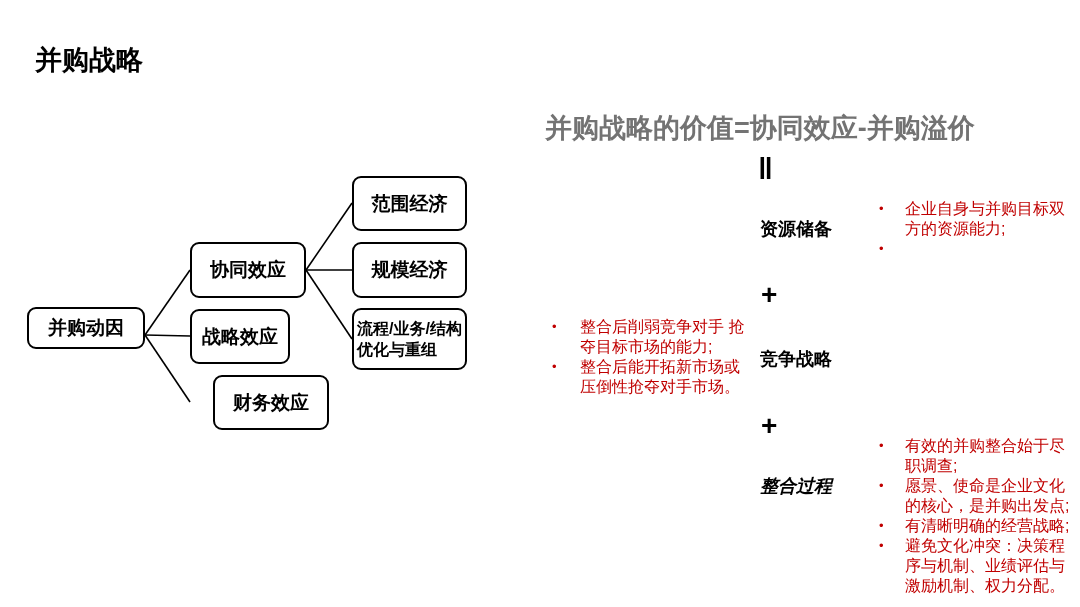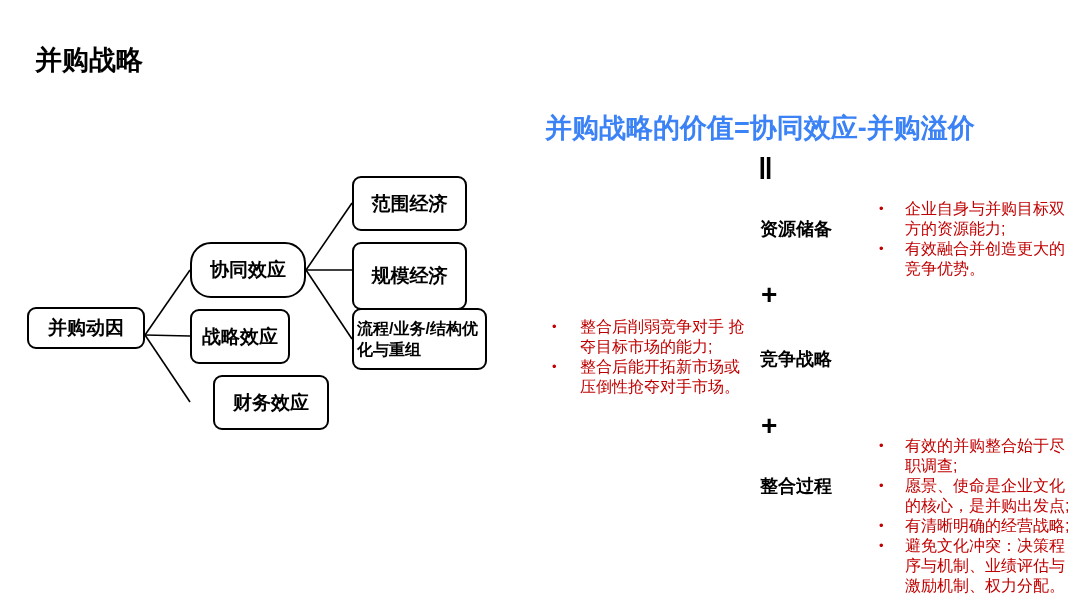--- a/index.html
+++ b/index.html
@@ -14,44 +14,44 @@
   }
   
   .node {
     position:absolute; box-sizing:border-box;
     border:2px solid #000; border-radius:9px; background:#fff;
     display:flex; align-items:center; justify-content:center;
     font-size:19px; font-weight:700; color:#000; text-align:left;
     padding:2px 4px; line-height:1.25;
   }
   #node-motive    { left:27px;  top:307px; width:118px; height:42px; }
-  #node-synergy   { left:190px; top:242px; width:116px; height:56px;border-radius:21px; }
+  #node-synergy   { left:190px; top:242px; width:116px; height:56px; }
   #node-strategic { left:190px; top:309px; width:100px; height:55px; }
   #node-financial { left:190px; top:375px; width:116px; height:55px;margin-left:23px; }
   #node-scope     { left:352px; top:176px; width:115px; height:55px; }
-  #node-scale     { left:352px; top:242px; width:115px; height:68px; }
-  #node-process   { left:352px; top:308px; width:135px; height:62px; font-size:16px; line-height:21px; padding:2px 3px; }
+  #node-scale     { left:352px; top:242px; width:115px; height:56px; }
+  #node-process   { left:352px; top:308px; width:115px; height:62px; font-size:16px; line-height:21px; padding:2px 3px; }
   #connector-svg { position:absolute; left:0; top:0; width:540px; height:460px; }
   #connector-svg line { stroke:#000; stroke-width:1.6; }
   
   .formula-title {
     position:absolute; left:545px; top:110px;
-    font-size:27px; font-weight:700; white-space:nowrap; color:#3b82f6;
+    font-size:27px; font-weight:700; white-space:nowrap; color:#737373;
   }
   .equals-vert {
     position:absolute; left:758px; top:152px;
     font-size:30px; font-weight:700; line-height:1.1; color:#000;
   }
   .term-heading {
     position:absolute; font-size:18px; font-weight:700; line-height:1.15;
     white-space:nowrap; color:#000;
   }
   #term-resources   { left:760px; top:219px; }
   #term-competition { left:760px; top:349px; }
-  #term-integration { left:760px; top:476px; }
+  #term-integration { left:760px; top:476px;font-style:italic; }
   .plus-sign {
     position:absolute; font-size:28px; font-weight:700; line-height:1; color:#000;
   }
   #plus-1 { left:761px; top:281px; }
   #plus-2 { left:761px; top:412px; }
   
   .notes {
     position:absolute; color:#C00000;
     font-size:16px; line-height:20px;
   }
@@ -97,21 +97,20 @@
 <div class="plus-sign" id="plus-2">+</div>
 <div class="term-heading" id="term-integration">整合过程</div>
 
 <div class="notes" id="notes-resources">
   <div class="note-item">
     <span class="bullet">•</span>
     <span class="note-text">企业自身与并购目标双方的资源能力;</span>
   </div>
   <div class="note-item">
     <span class="bullet">•</span>
-    <span class="note-text">有效融合并创造更大的竞争优势。</span>
   </div>
 </div>
 
 <div class="notes" id="notes-competition">
   <div class="note-item">
     <span class="bullet">•</span>
     <span class="note-text">整合后削弱竞争对手 抢夺目标市场的能力;</span>
   </div>
   <div class="note-item">
     <span class="bullet">•</span>

